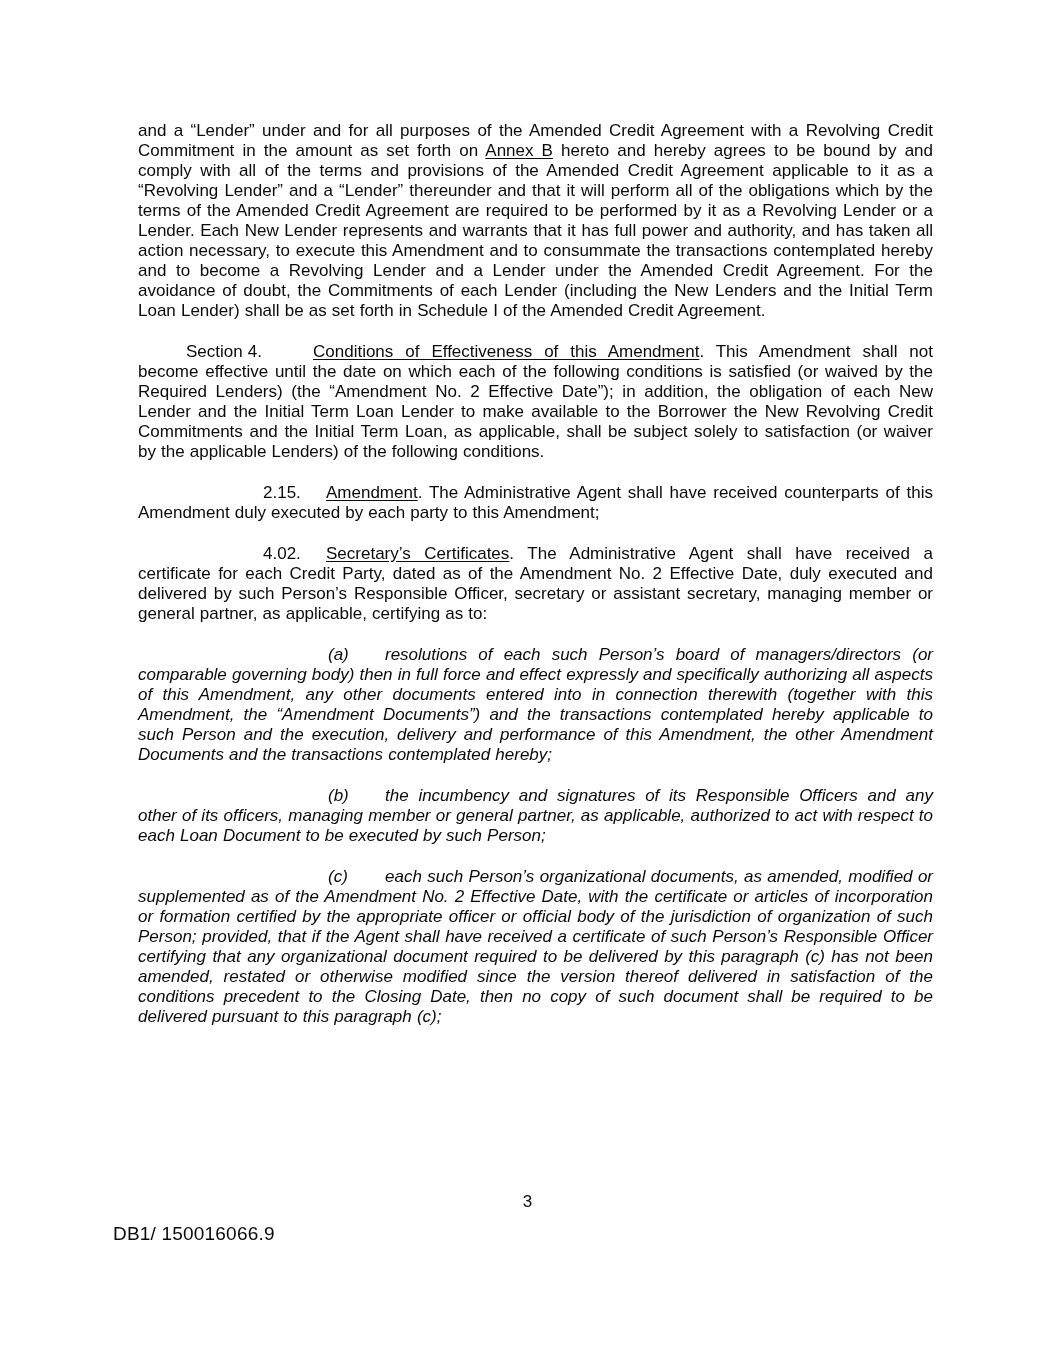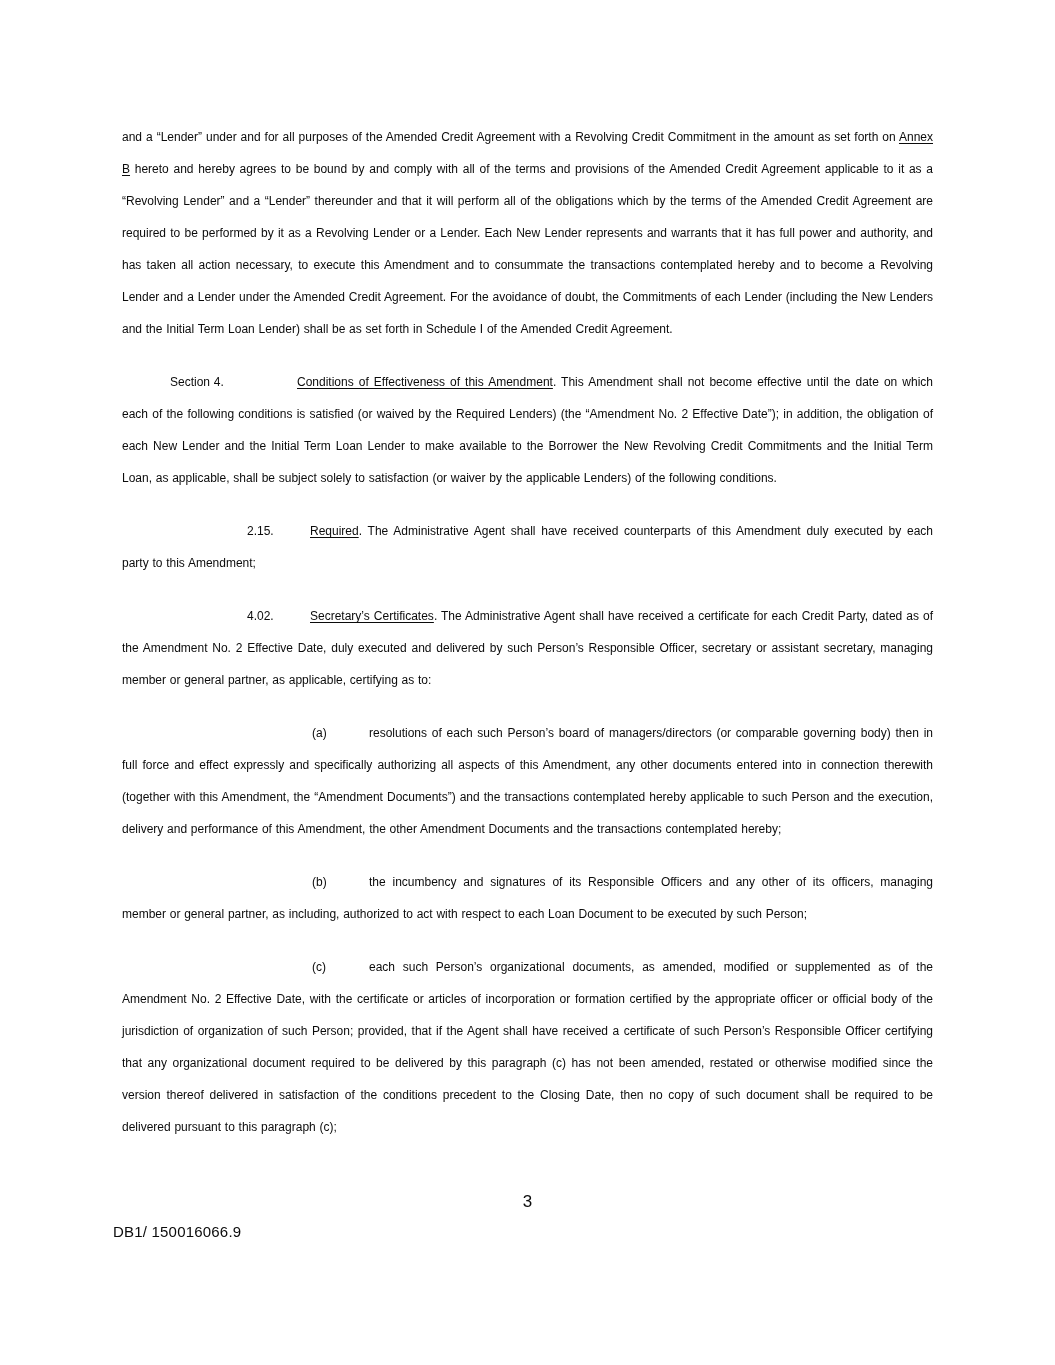--- a/index.html
+++ b/index.html
@@ -4,51 +4,51 @@
 <style>
   html, body { margin:0; padding:0; }
   body {
     width:1055px; height:1365px; background:#ffffff;
     font-family:"Liberation Sans","DejaVu Sans",sans-serif;
     color:#0b0b0b;
   }
   .page { position:relative; width:1055px; height:1365px; background:#ffffff; overflow:hidden; }
   .content { position:absolute; left:122px; top:121px; width:811px; }
   .par {
-    font-size:12px; line-height:32px; text-align:justify;
-    margin:0 0 21px 0; word-spacing:0.4px;
+    font-size:17px; line-height:20px; text-align:justify;
+    margin:0 0 21px 16px; word-spacing:0.4px;
   }
   .ind-section { text-indent:48px; }
   .ind-sub { text-indent:125px; }
-  .ind-clause { text-indent:190px; }
+  .ind-clause { text-indent:190px;font-style:italic; }
   .lbl { display:inline-block; text-indent:0; }
   .lbl-section { width:127px; }
   .lbl-sub { width:63px; }
   .lbl-clause { width:57px; }
   .u { text-decoration:underline; text-underline-offset:2px; }
   .page-num { position:absolute; left:0; top:1192px; width:100%; text-align:center; font-size:17px; }
-  .doc-id { position:absolute; left:113px; top:1223px; font-size:15px; letter-spacing:0.2px; }
+  .doc-id { position:absolute; left:113px; top:1223px; font-size:19px; letter-spacing:0.2px; }
 </style>
 </head>
 <body>
 
 <div class="page">
   <div class="content">
 
     <p class="par"><span>and a “Lender” under and for all purposes of the Amended Credit Agreement with a Revolving Credit Commitment in the amount as set forth on </span><span class="u">Annex B</span><span> hereto and hereby agrees to be bound by and comply with all of the terms and provisions of the Amended Credit Agreement applicable to it as a “Revolving Lender” and a “Lender” thereunder and that it will perform all of the obligations which by the terms of the Amended Credit Agreement are required to be performed by it as a Revolving Lender or a Lender.  Each New Lender represents and warrants that it has full power and authority, and has taken all action necessary, to execute this Amendment and to consummate the transactions contemplated hereby and to become a Revolving Lender and a Lender under the Amended Credit Agreement.  For the avoidance of doubt, the Commitments of each Lender (including the New Lenders and the Initial Term Loan Lender) shall be as set forth in Schedule I of the Amended Credit Agreement.</span></p>
 
     <p class="par ind-section"><span class="lbl lbl-section">Section 4.</span><span class="u">Conditions of Effectiveness of this Amendment</span><span>.  This Amendment shall not become effective until the date on which each of the following conditions is satisfied (or waived by the Required Lenders) (the “Amendment No. 2 Effective Date”); in addition, the obligation of each New Lender and the Initial Term Loan Lender to make available to the Borrower the New Revolving Credit Commitments and the Initial Term Loan, as applicable, shall be subject solely to satisfaction (or waiver by the applicable Lenders) of the following conditions.</span></p>
 
-    <p class="par ind-sub"><span class="lbl lbl-sub">2.15.</span><span class="u">Required</span><span>.  The Administrative Agent shall have received counterparts of this Amendment duly executed by each party to this Amendment;</span></p>
+    <p class="par ind-sub"><span class="lbl lbl-sub">2.15.</span><span class="u">Amendment</span><span>.  The Administrative Agent shall have received counterparts of this Amendment duly executed by each party to this Amendment;</span></p>
 
     <p class="par ind-sub"><span class="lbl lbl-sub">4.02.</span><span class="u">Secretary’s Certificates</span><span>.  The Administrative Agent shall have received a certificate for each Credit Party, dated as of the Amendment No. 2 Effective Date, duly executed and delivered by such Person’s Responsible Officer, secretary or assistant secretary, managing member or general partner, as applicable, certifying as to:</span></p>
 
     <p class="par ind-clause"><span class="lbl lbl-clause">(a)</span><span>resolutions of each such Person’s board of managers/directors (or comparable governing body) then in full force and effect expressly and specifically authorizing all aspects of this Amendment, any other documents entered into in connection therewith (together with this Amendment, the “Amendment Documents”) and the transactions contemplated hereby applicable to such Person and the execution, delivery and performance of this Amendment, the other Amendment Documents and the transactions contemplated hereby;</span></p>
 
-    <p class="par ind-clause"><span class="lbl lbl-clause">(b)</span><span>the incumbency and signatures of its Responsible Officers and any other of its officers, managing member or general partner, as including, authorized to act with respect to each Loan Document to be executed by such Person;</span></p>
+    <p class="par ind-clause"><span class="lbl lbl-clause">(b)</span><span>the incumbency and signatures of its Responsible Officers and any other of its officers, managing member or general partner, as applicable, authorized to act with respect to each Loan Document to be executed by such Person;</span></p>
 
     <p class="par ind-clause"><span class="lbl lbl-clause">(c)</span><span>each such Person’s organizational documents, as amended, modified or supplemented as of the Amendment No. 2 Effective Date, with the certificate or articles of incorporation or formation certified by the appropriate officer or official body of the jurisdiction of organization of such Person; provided, that if the Agent shall have received a certificate of such Person’s Responsible Officer certifying that any organizational document required to be delivered by this paragraph (c) has not been amended, restated or otherwise modified since the version thereof delivered in satisfaction of the conditions precedent to the Closing Date, then no copy of such document shall be required to be delivered pursuant to this paragraph (c);</span></p>
 
 
   </div>
 
   <div class="page-num">3</div>
   <div class="doc-id">DB1/ 150016066.9</div>
 </div>
 

